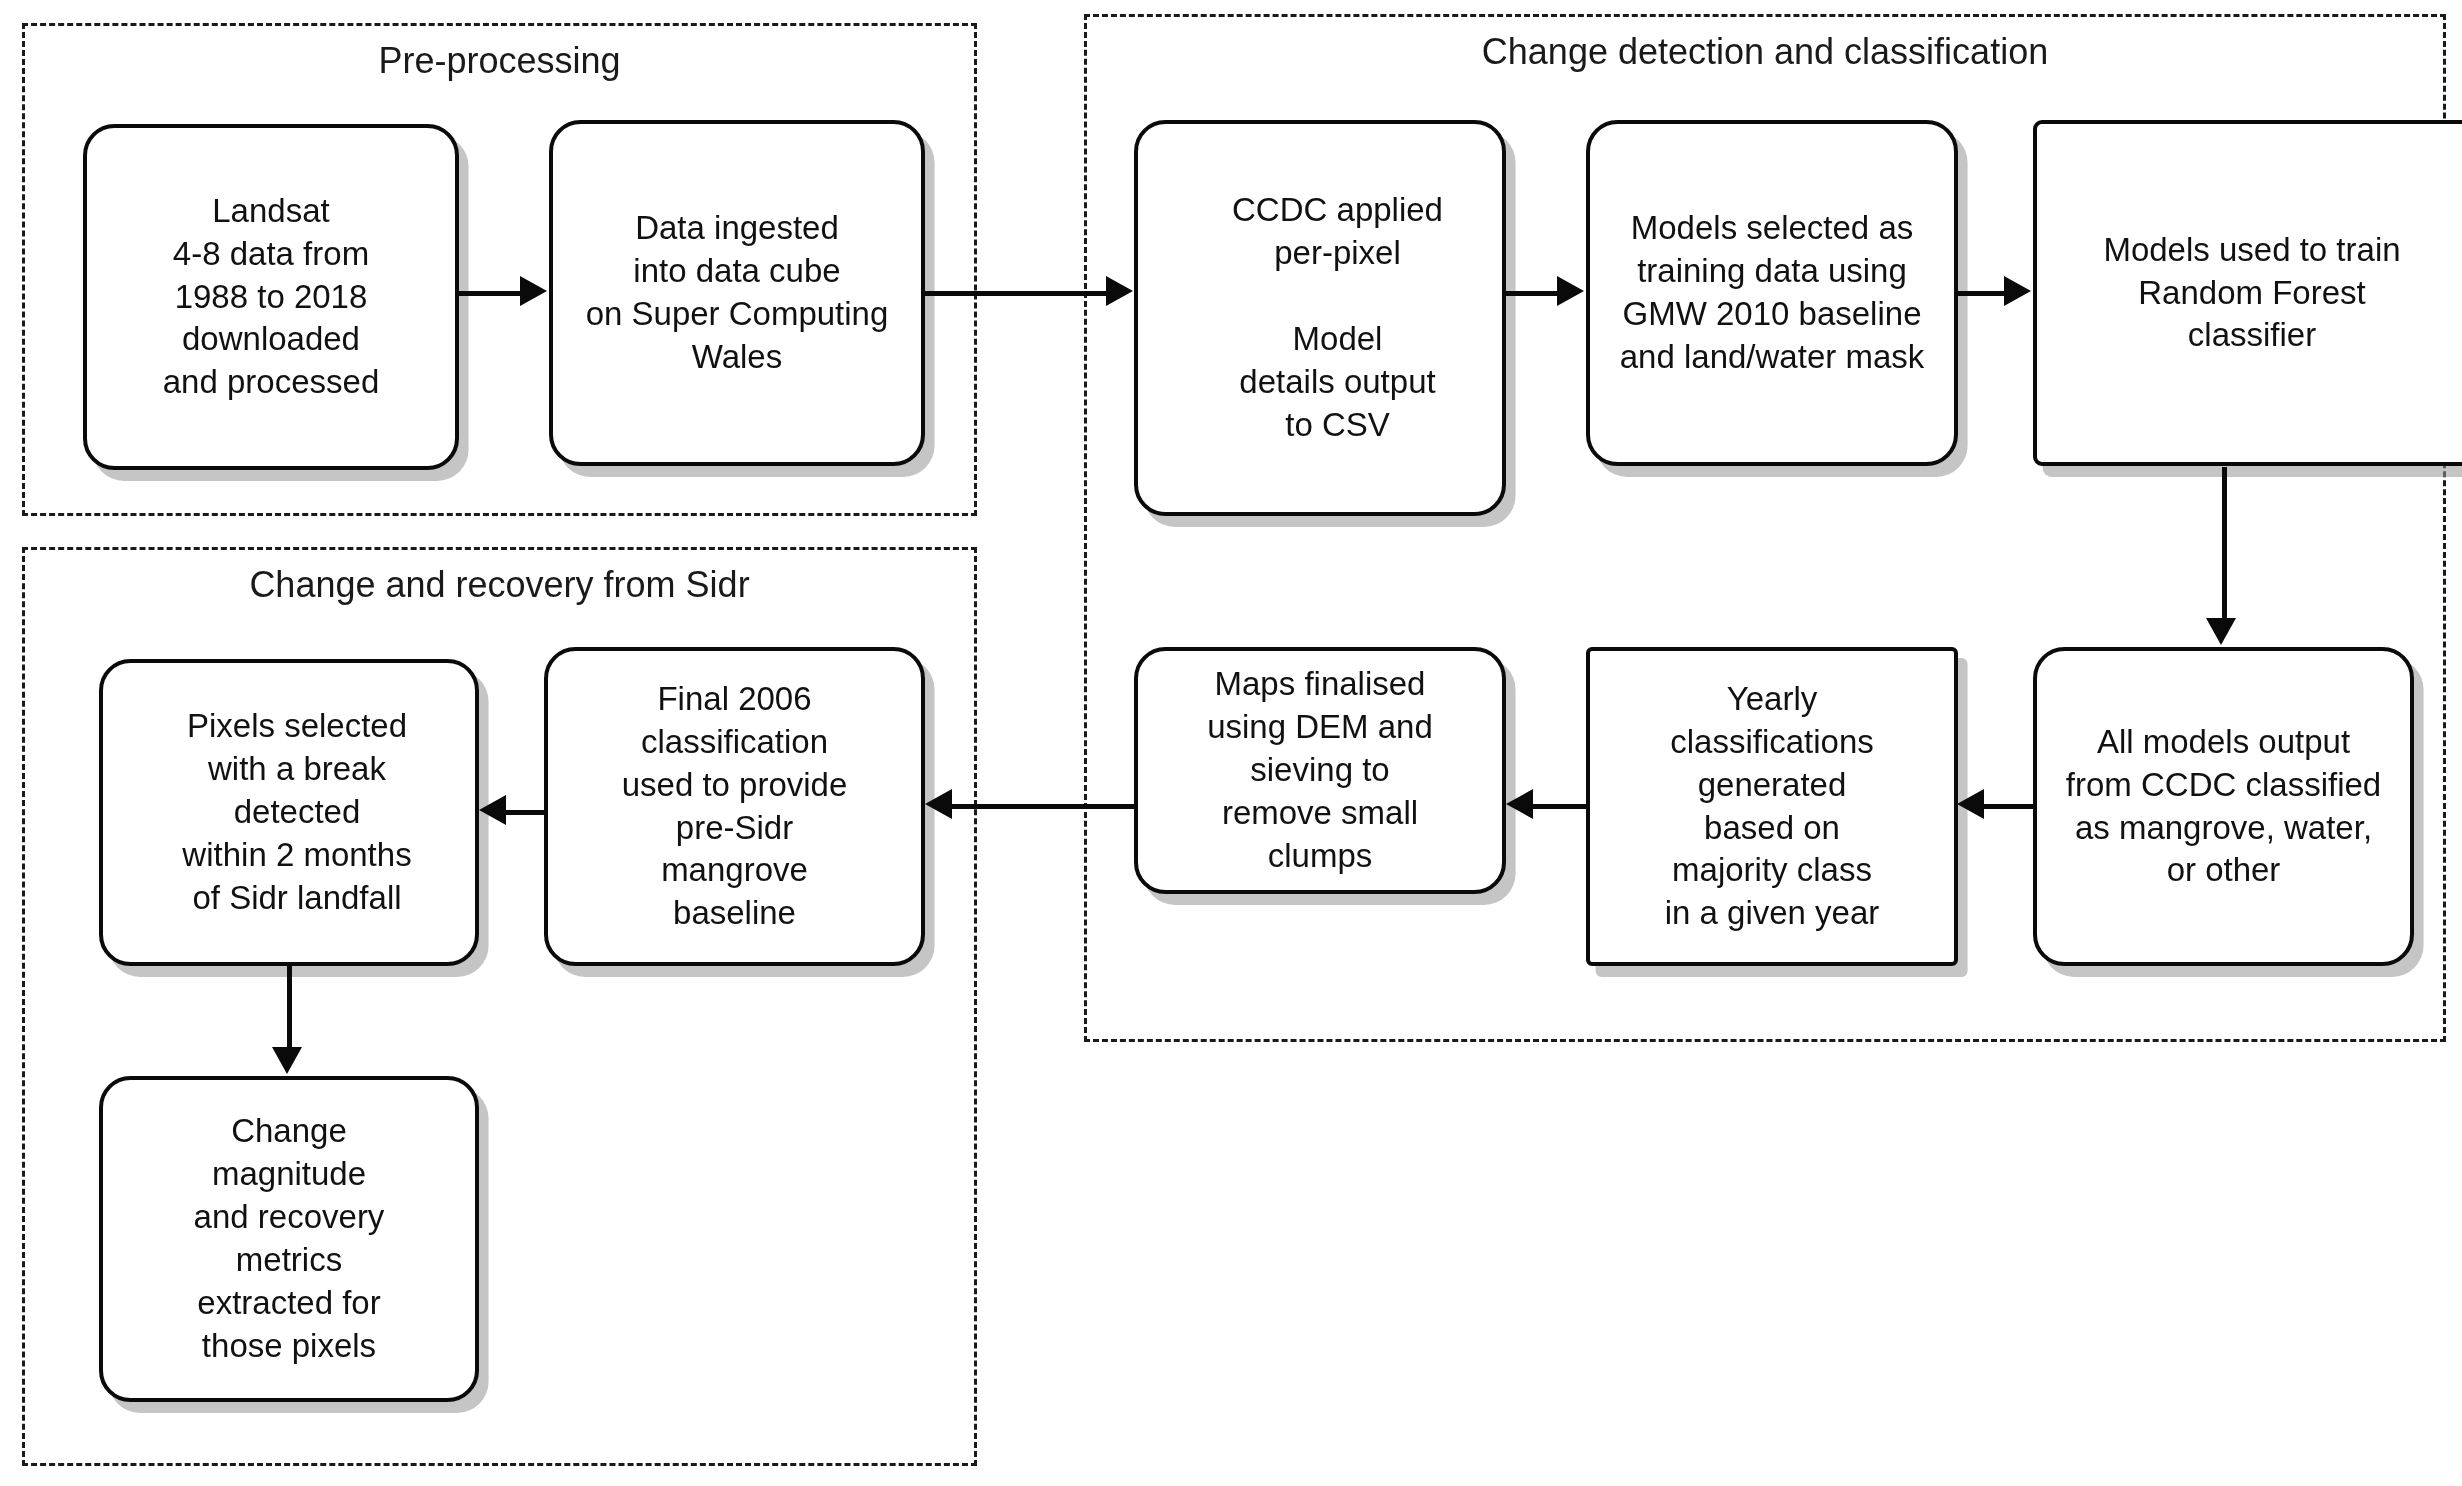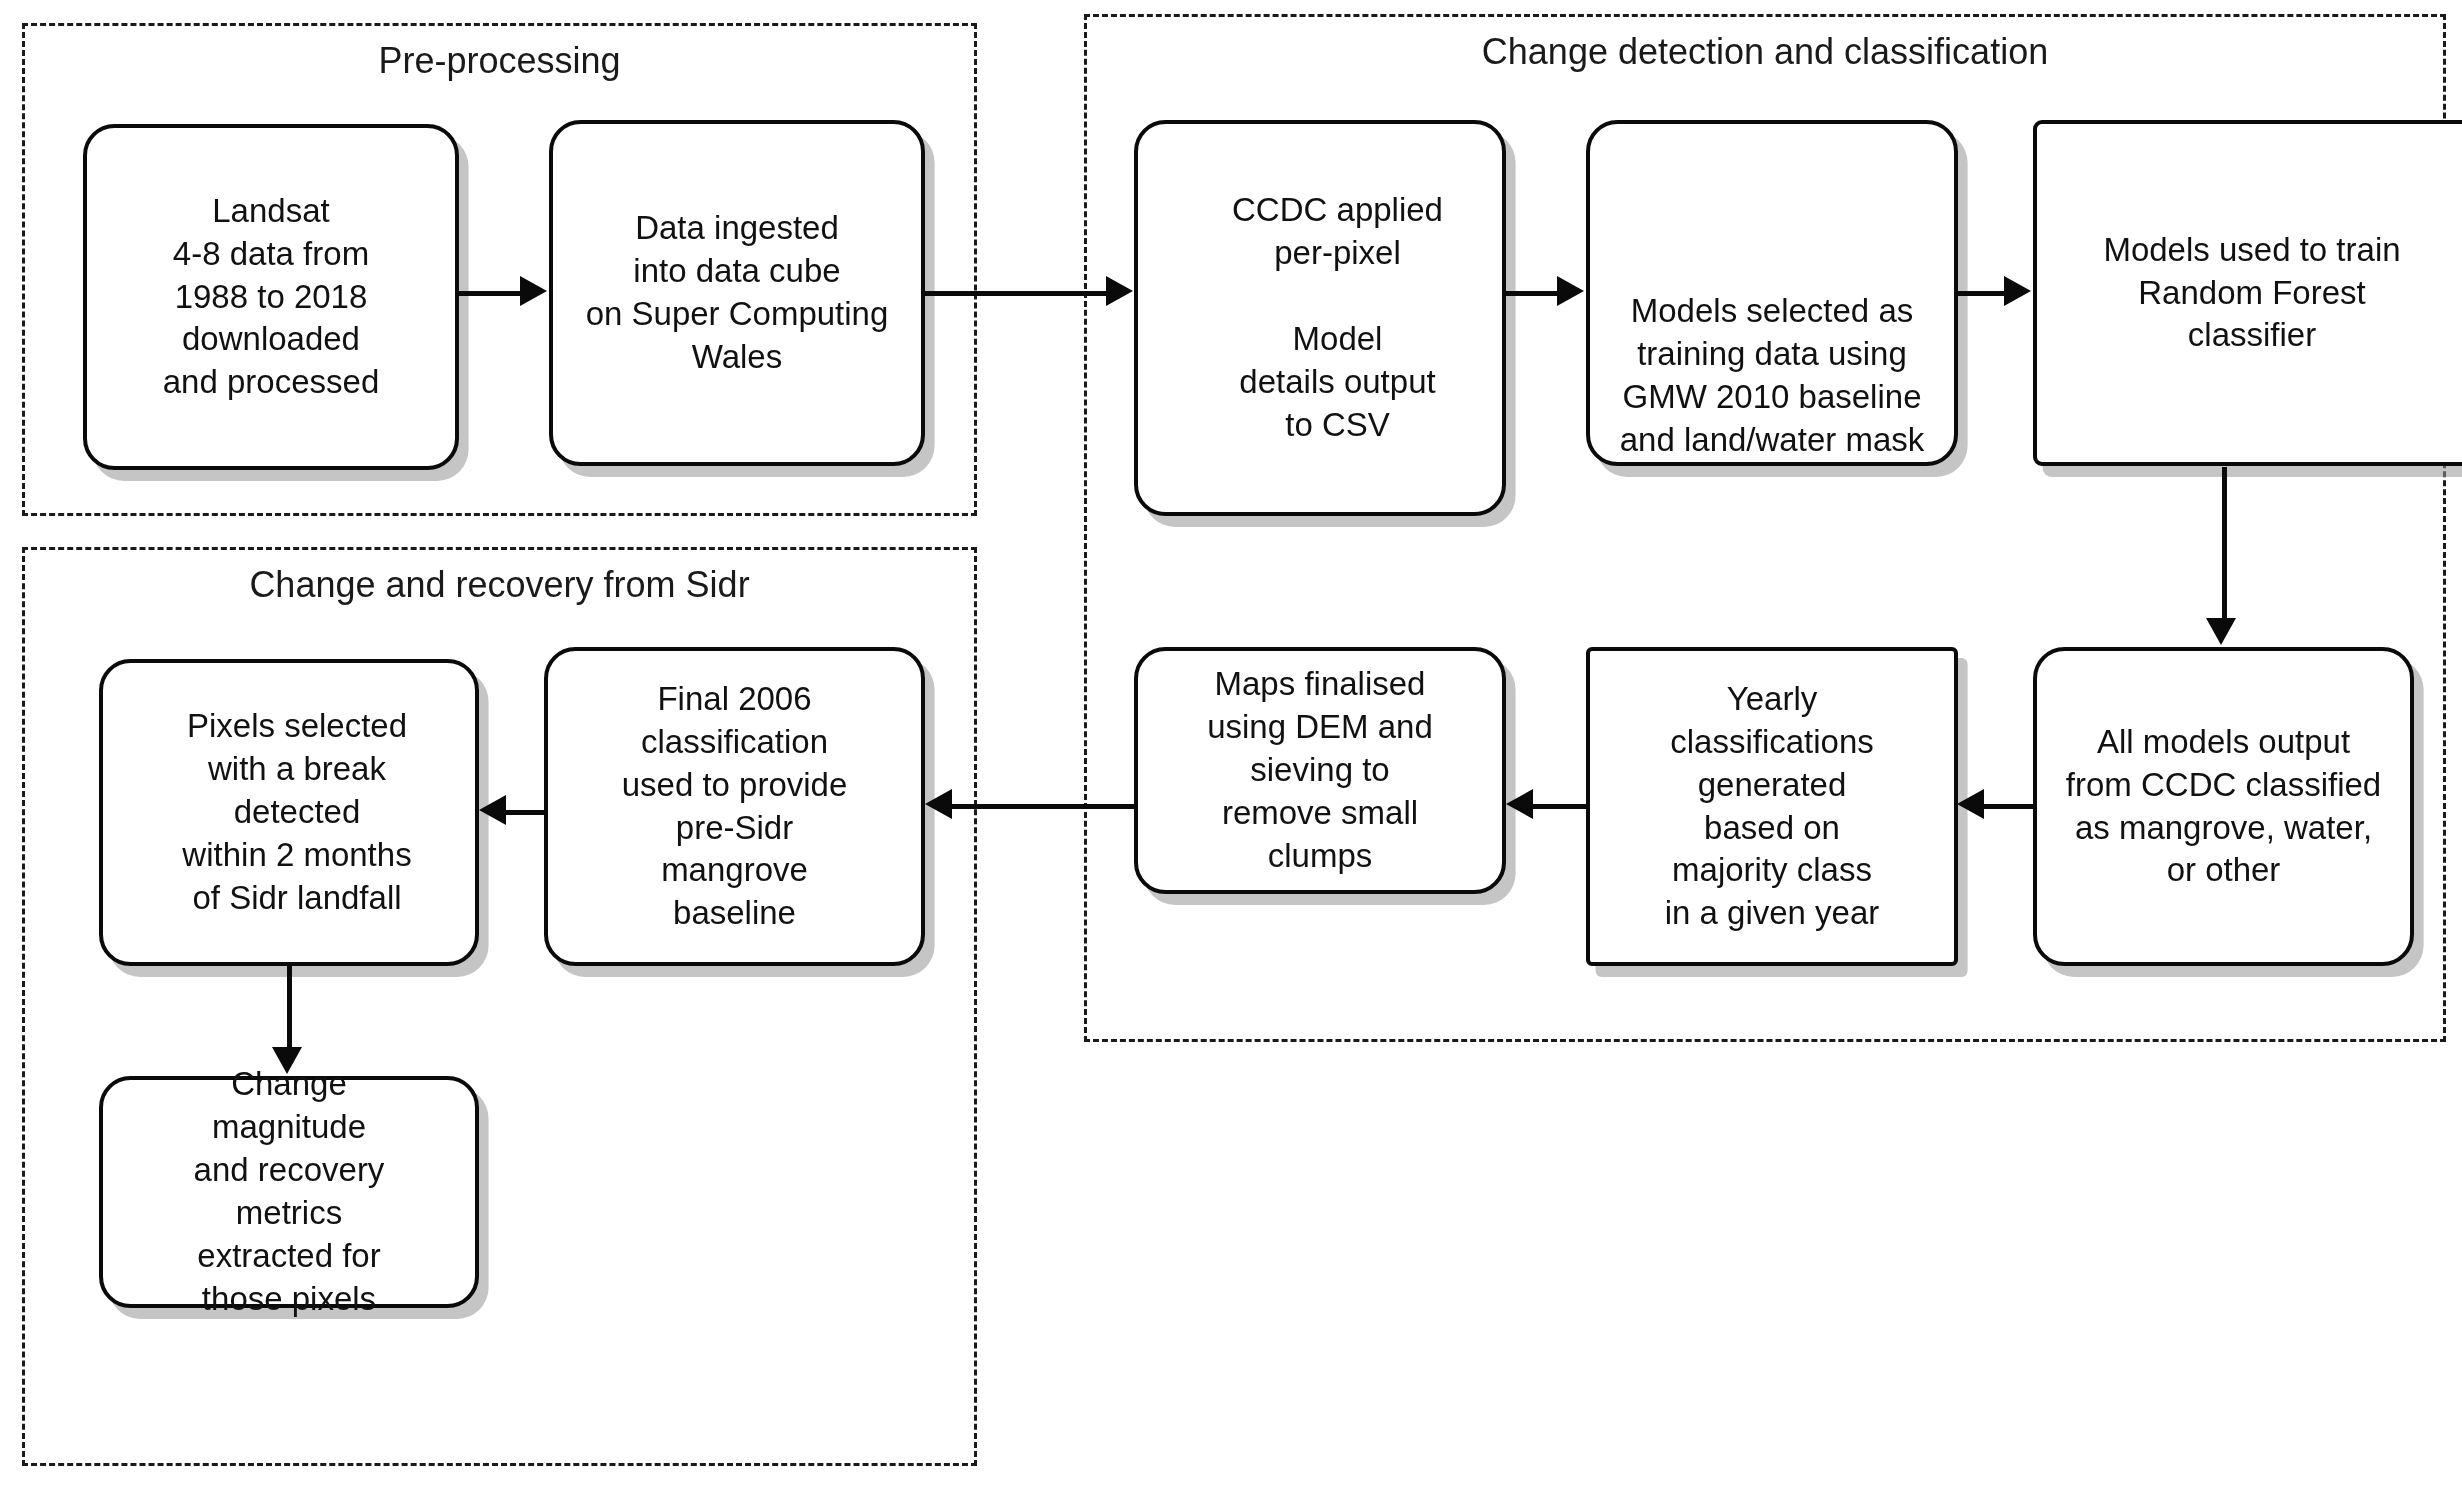--- a/index.html
+++ b/index.html
@@ -54,21 +54,21 @@
 Wales</span>
 </div>
 <div class="node" id="node-2" style="left: 1134px; top: 120px; width: 372px; height: 396px; padding-left: 35px;">
   <span class="txt">CCDC applied
 per-pixel
 
 Model
 details output
 to CSV</span>
 </div>
-<div class="node" id="node-3" style="left: 1586px; top: 120px; width: 372px; height: 346px; align-items: flex-end;">
+<div class="node" id="node-3" style="left: 1586px; top: 120px; width: 372px; height: 346px;">
   <span class="txt">Models selected as
 training data using
 GMW 2010 baseline
 and land/water mask</span>
 </div>
 <div class="node" id="node-4" style="left: 2033px; top: 120px; width: 438px; height: 346px; border-radius: 9px;">
   <span class="txt">Models used to train
 Random Forest
 classifier</span>
 </div>
@@ -101,21 +101,21 @@
 mangrove
 baseline</span>
 </div>
 <div class="node" id="node-9" style="left: 99px; top: 659px; width: 380px; height: 307px; padding-left: 16px;">
   <span class="txt">Pixels selected
 with a break
 detected
 within 2 months
 of Sidr landfall</span>
 </div>
-<div class="node" id="node-10" style="left: 99px; top: 1076px; width: 380px; height: 232px;">
+<div class="node" id="node-10" style="left: 99px; top: 1076px; width: 380px; height: 326px;">
   <span class="txt">Change
 magnitude
 and recovery
 metrics
 extracted for
 those pixels</span>
 </div>
 
 <div id="connector-layer">
     <div class="conn h" style="left: 459px; top: 291px; width: 65px;"></div>

